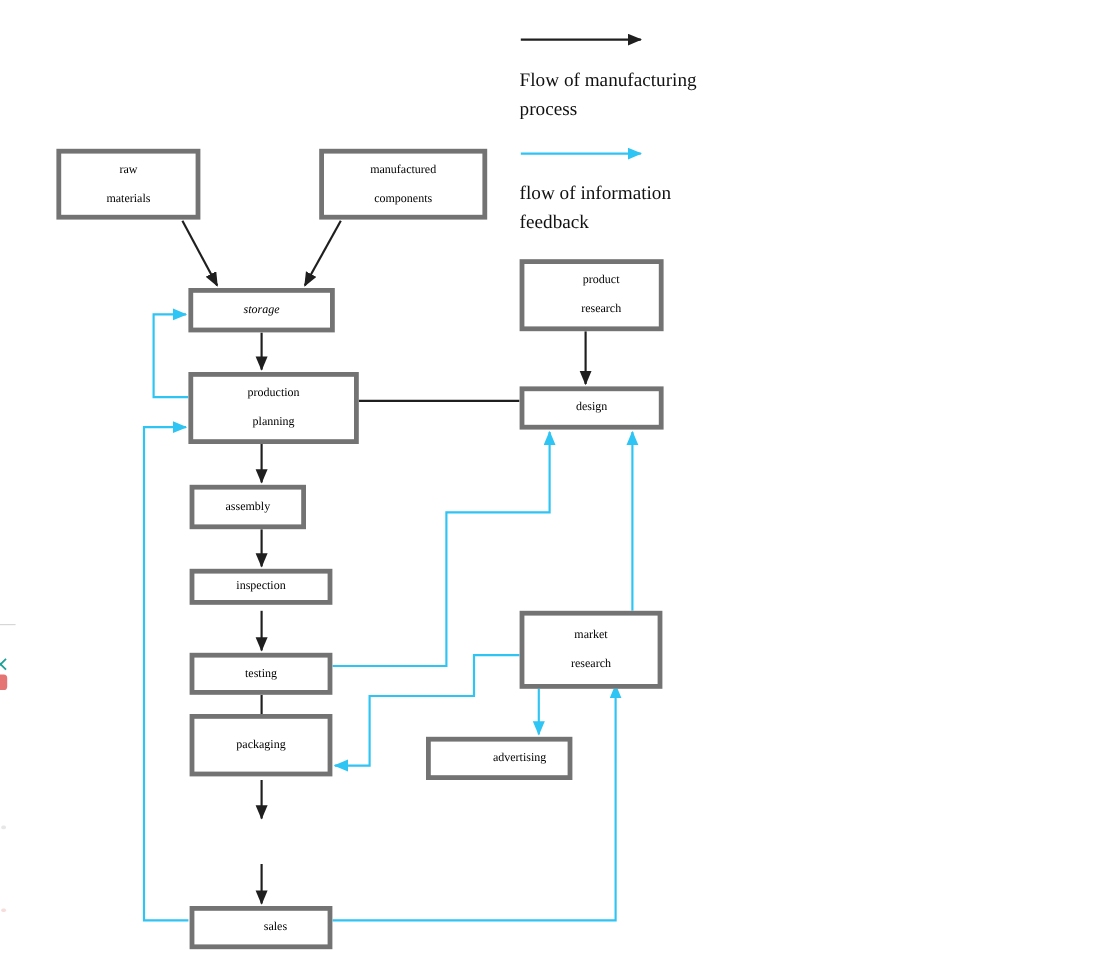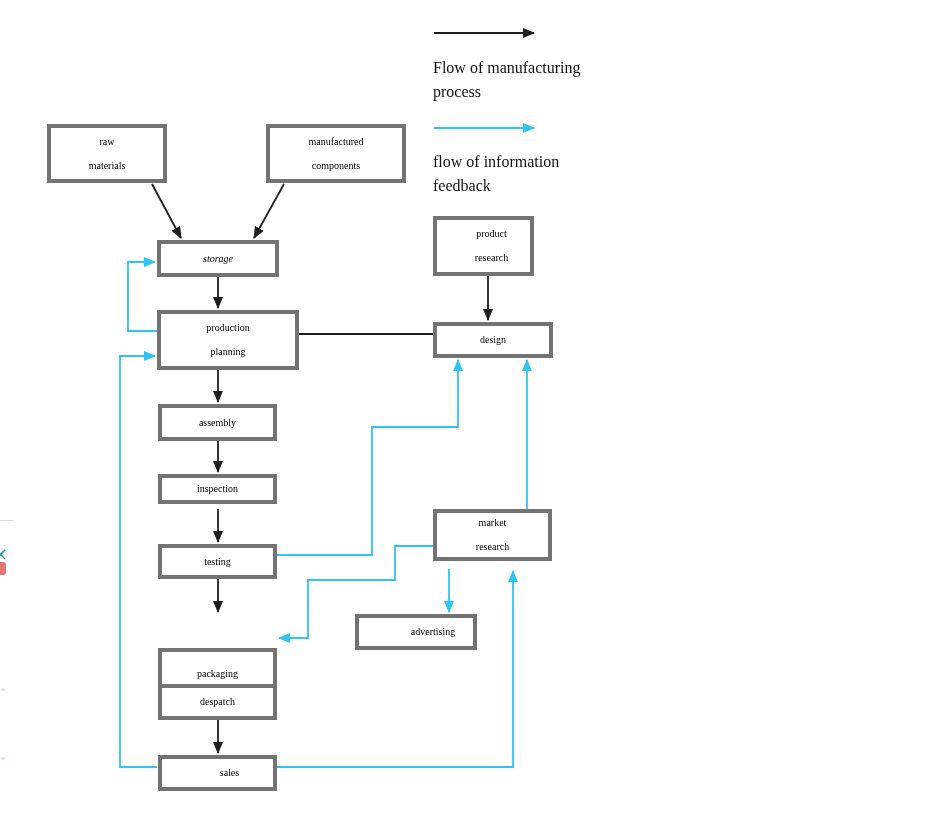--- a/index.html
+++ b/index.html
@@ -90,30 +90,29 @@
   <div class="legend-label" style="left:433px; top:56px; width:180px;">Flow of manufacturing process</div>
   <div class="legend-label" style="left:433px; top:139px; width:180px;margin-top:11px;">flow of information feedback</div>
 
   <div class="node" style="left:47px; top:124px; width:120px; height:59px;">raw
 materials</div>
   <div class="node" style="left:266px; top:124px; width:140px; height:59px;">manufactured
 components</div>
   <div class="node" style="left:157px; top:240px; width:122px; height:37px;font-style:italic;">storage</div>
   <div class="node" style="left:157px; top:310px; width:142px; height:60px;">production
 planning</div>
-  <div class="node" style="left:158px; top:404px; width:119px; height:37px;">assembly</div>
+  <div class="node" style="left:158px; top:404px; width:97px; height:37px;">assembly</div>
   <div class="node" style="left:158px; top:474px; width:119px; height:30px;">inspection</div>
   <div class="node" style="left:158px; top:544px; width:119px; height:35px;">testing</div>
-  <div class="node" style="left:158px; top:648px; width:119px; height:52px;">packaging</div>
-  <div class="node" style="left:158px; top:684px; width:119px; height:36px;">despatch</div>
+  <div class="node" style="left:158px; top:595px; width:119px; height:52px;">packaging</div>
   <div class="node" style="left:158px; top:755px; width:119px; height:36px;padding-left:24px;">sales</div>
-  <div class="node" style="left:433px; top:216px; width:101px; height:60px;padding-left:16px;">product
+  <div class="node" style="left:433px; top:216px; width:120px; height:60px;padding-left:16px;">product
 research</div>
   <div class="node" style="left:433px; top:322px; width:120px; height:36px;">design</div>
-  <div class="node" style="left:433px; top:509px; width:119px; height:52px;">market
+  <div class="node" style="left:433px; top:509px; width:119px; height:65px;">market
 research</div>
   <div class="node" style="left:355px; top:614px; width:122px; height:36px;padding-left:34px;">advertising</div>
 
   <div class="edge-artifact artifact-line"></div>
   <div class="edge-artifact artifact-x">×</div>
   <div class="edge-artifact artifact-red"></div>
   <div class="edge-artifact artifact-speck1"></div>
   <div class="edge-artifact artifact-speck2"></div>
 
 </div>

